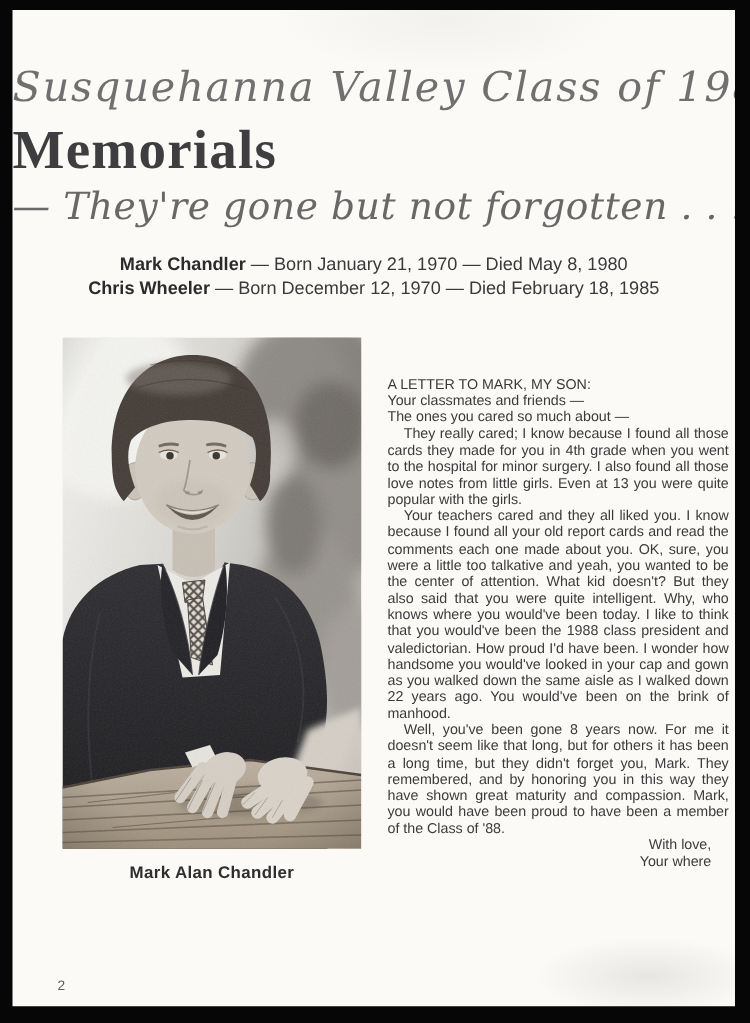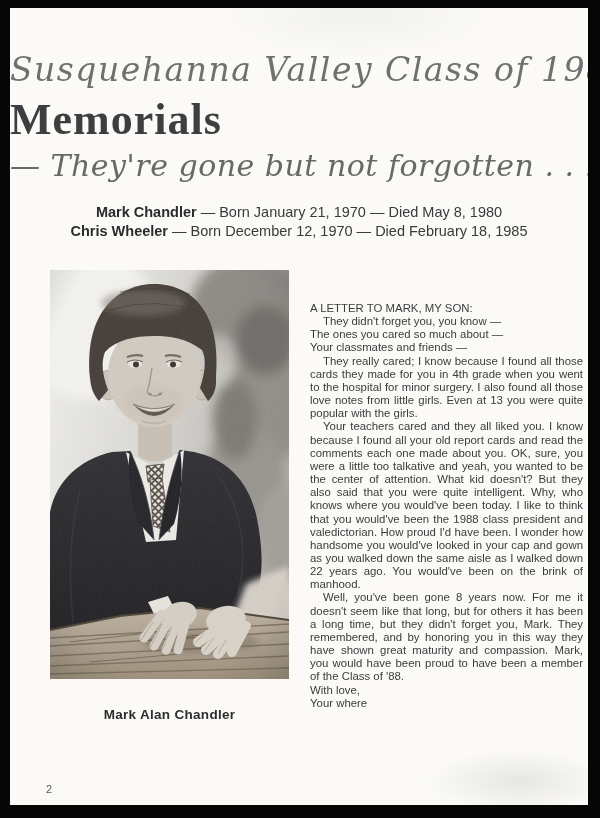--- a/index.html
+++ b/index.html
@@ -35,30 +35,30 @@
   .memorial-lines{
     position:absolute;top:195px;left:0;right:0;text-align:center;
     font-size:14.5px;line-height:19px;color:#3a3a3c;
   }
   .memorial-lines b{color:#2b2b2d;}
   .photo{
     position:absolute;left:40px;top:262px;width:239px;height:409px;
   }
   .photo svg{display:block;}
   .caption{
-    position:absolute;left:40px;top:699px;width:239px;text-align:center;
+    position:absolute;left:40px;top:682px;width:239px;text-align:center;
     font-weight:bold;font-size:13.5px;color:#2e2e30;letter-spacing:.3px;
   }
   .letter{
     position:absolute;left:300px;top:263px;width:273px;
     font-size:11.4px;line-height:13.15px;color:#3b3b3d;margin-top:31px;
   }
   .letter p{margin:0;text-align:justify;}
   .letter p.ind{text-indent:13px;}
-  .letter p.close{text-align:left;padding-right:14px;}
+  .letter p.close{text-align:right;padding-right:14px;}
   .pagenum{
     position:absolute;left:36px;top:775px;font-size:11px;color:#5c5c5c;
   }
 </style>
 </head>
 <body>
 
 <div class="page">
 
   <div class="script-title">Susquehanna Valley Class of 1988</div>
@@ -213,23 +213,22 @@
 
       <rect x="0" y="0" width="239" height="409" filter="url(#noise)" opacity="0.11"></rect>
       <rect x="0" y="0" width="239" height="409" fill="url(#vig)"></rect>
     </svg>
   </div>
 
   <div class="caption">Mark Alan Chandler</div>
 
   <div class="letter">
     <p>A LETTER TO MARK, MY SON:</p>
-    <p class="ind">They didn't forget you, you know —</p>
+    <p>Your classmates and friends —</p>
     <p>The ones you cared so much about —</p>
-    <p>Your classmates and friends —</p>
     <p class="ind">They really cared; I know because I found all those cards they made for you in 4th grade when you went to the hospital for minor surgery. I also found all those love notes from little girls. Even at 13 you were quite popular with the girls.</p>
     <p class="ind">Your teachers cared and they all liked you. I know because I found all your old report cards and read the comments each one made about you. OK, sure, you were a little too talkative and yeah, you wanted to be the center of attention. What kid doesn't? But they also said that you were quite intelligent. Why, who knows where you would've been today. I like to think that you would've been the 1988 class president and valedictorian. How proud I'd have been. I wonder how handsome you would've looked in your cap and gown as you walked down the same aisle as I walked down 22 years ago. You would've been on the brink of manhood.</p>
     <p class="ind">Well, you've been gone 8 years now. For me it doesn't seem like that long, but for others it has been a long time, but they didn't forget you, Mark. They remembered, and by honoring you in this way they have shown great maturity and compassion. Mark, you would have been proud to have been a member of the Class of '88.</p>
     <p class="close">With love,</p>
     <p class="close">Your where</p>
   </div>
 
   <div class="pagenum">2</div>
 
 </div>

